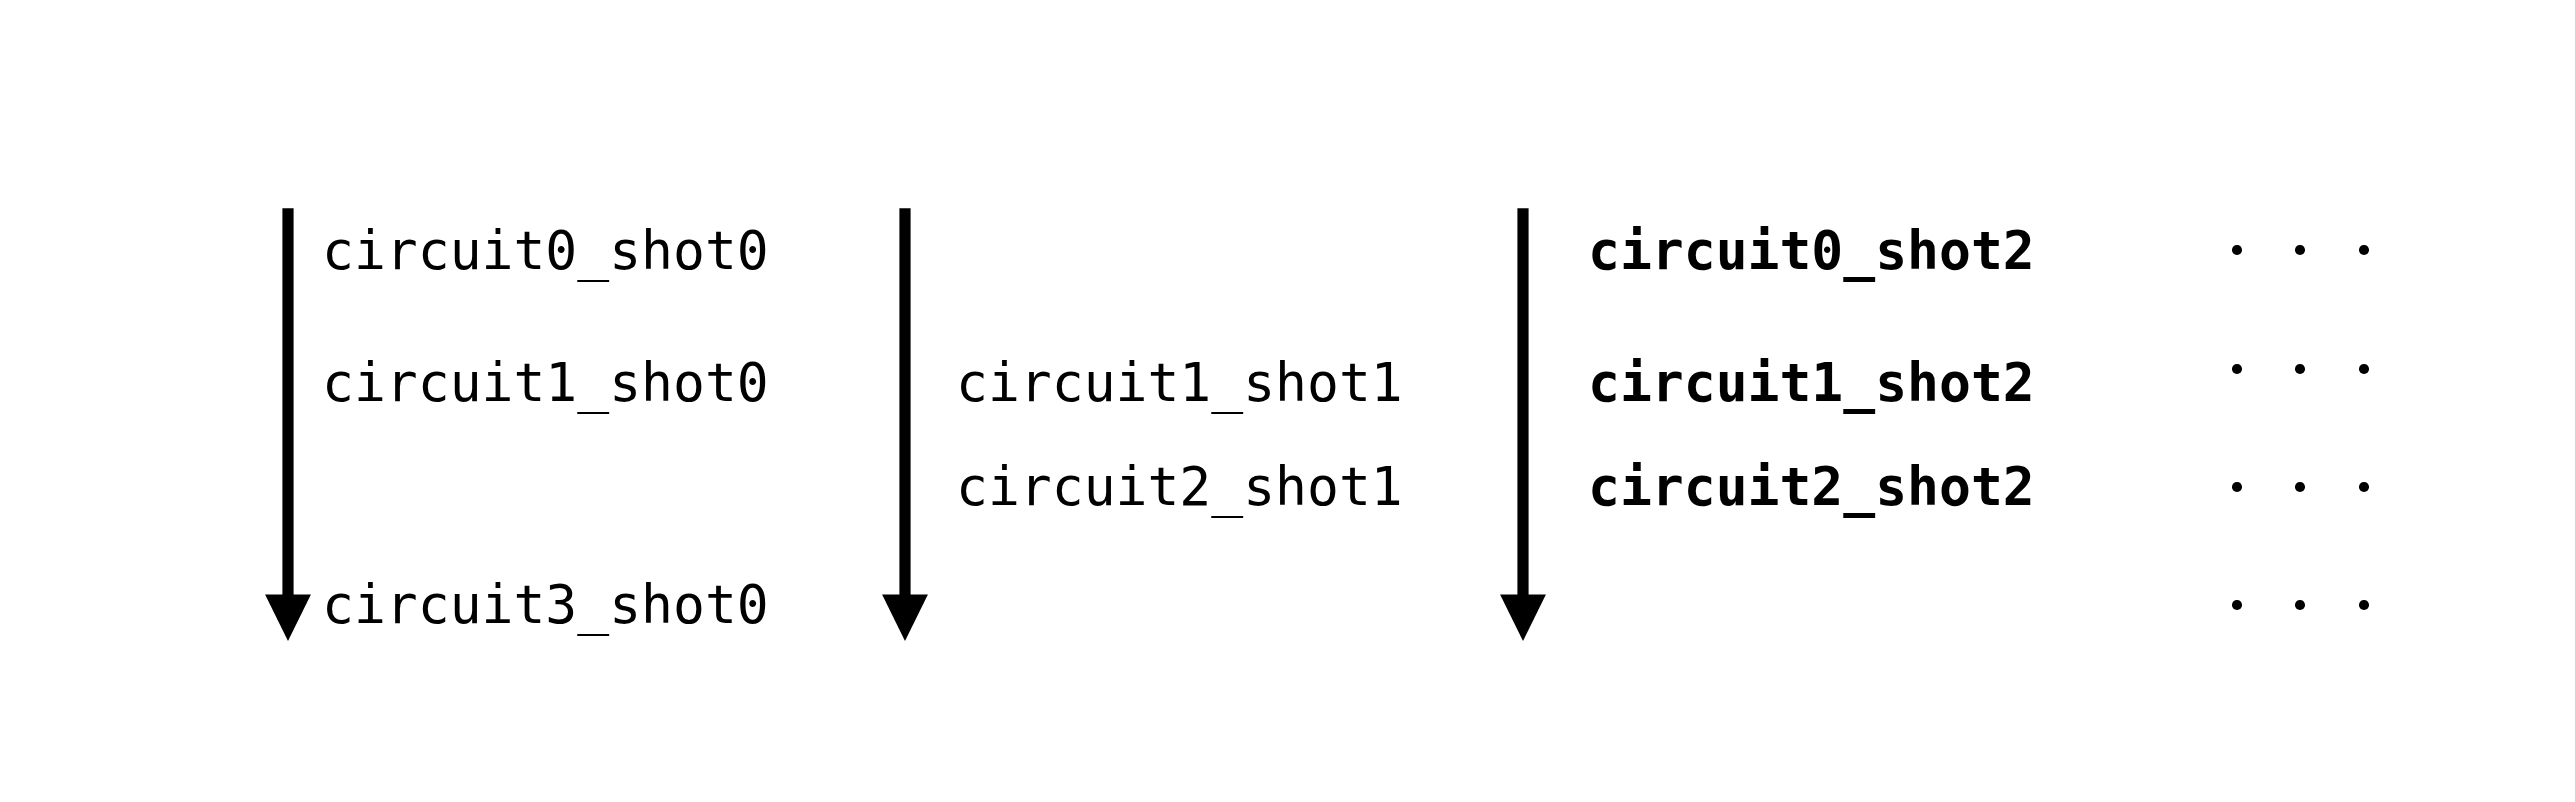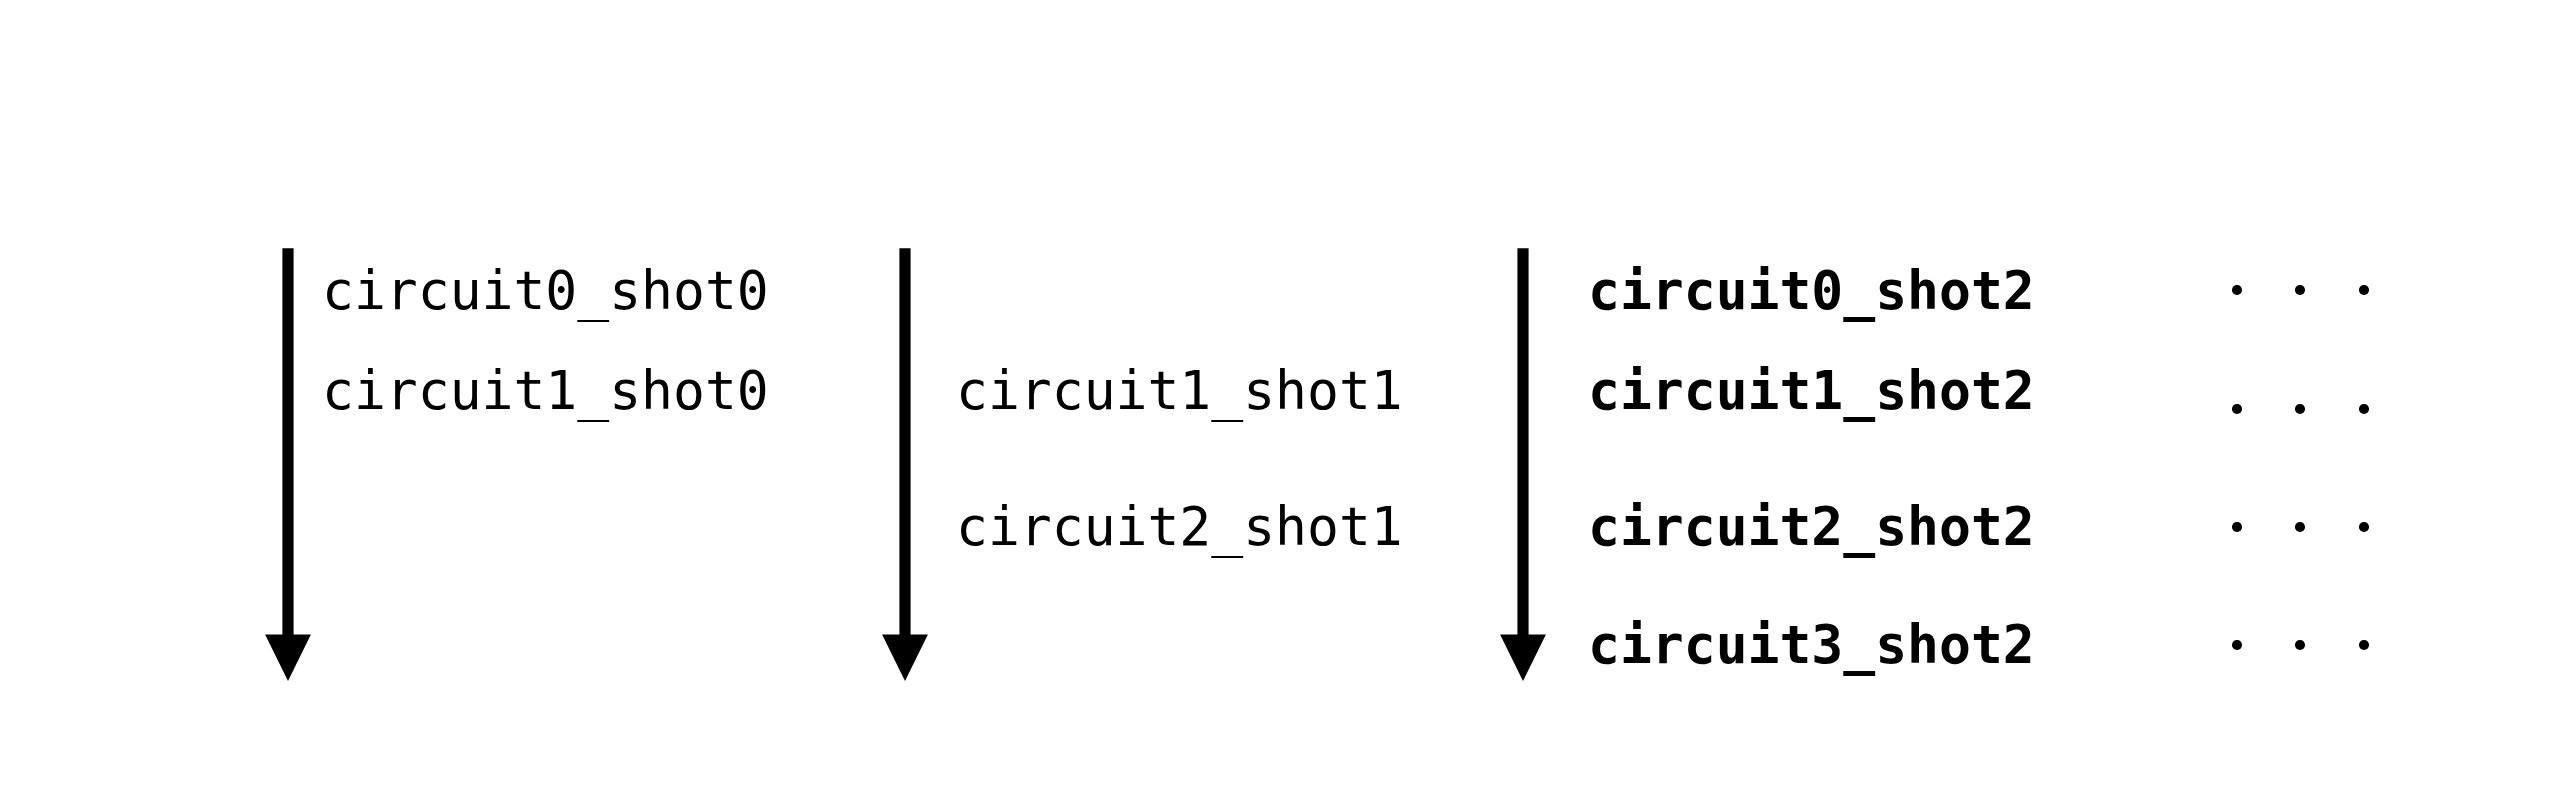--- a/index.html
+++ b/index.html
@@ -10,38 +10,37 @@
     width: 2576px;
     height: 803px;
     position: relative;
     overflow: hidden;
     background: var(--bg, #ffffff);
     font-family: "DejaVu Sans Mono", "Liberation Mono", monospace;
   }
   .canvas {
     position: absolute;
     inset: 0;
-    margin-top: 40px;
   }
   .label {
     position: absolute;
     font-size: 53px;
     line-height: 53px;
     height: 53px;
     color: var(--ink, #000000);
     white-space: pre;
     letter-spacing: 0;
   }
   
   .col0 { left: 322px; }
   .col1 { left: 956px; }
   .col2 { left: 1588px; font-weight: bold; }
   
   .row0 { top: 224px; }
-  .row1 { top: 324px; }
+  .row1 { top: 356px; }
   .row2 { top: 460px; }
   .row3 { top: 578px; }
   .arrow {
     position: absolute;
     top: 205px;
     width: 64px;
     height: 453px;
   }
   .arrow.a0 { left: 256px; }
   .arrow.a1 { left: 873px; }
@@ -78,28 +77,28 @@
     <line x1="60" y1="6" x2="60" y2="745"></line>
     <polygon points="17,731 103,731 60,818"></polygon>
   </svg>
   <svg class="arrow a2" viewBox="0 0 120 850" aria-hidden="true">
     <line x1="60" y1="6" x2="60" y2="745"></line>
     <polygon points="17,731 103,731 60,818"></polygon>
   </svg>
 
   <span class="label col0 row0">circuit0_shot0</span>
   <span class="label col0 row1">circuit1_shot0</span>
+  <span class="label col0 row3">circuit3_shot0</span>
 
   <span class="label col1 row1">circuit1_shot1</span>
   <span class="label col1 row2">circuit2_shot1</span>
 
   <span class="label col2 row0">circuit0_shot2</span>
   <span class="label col2 row1">circuit1_shot2</span>
   <span class="label col2 row2">circuit2_shot2</span>
-  <span class="label col2 row3">circuit3_shot2</span>
 
   <div class="dot dx0 dy0"></div>
   <div class="dot dx1 dy0"></div>
   <div class="dot dx2 dy0"></div>
 
   <div class="dot dx0 dy1"></div>
   <div class="dot dx1 dy1"></div>
   <div class="dot dx2 dy1"></div>
 
   <div class="dot dx0 dy2"></div>

